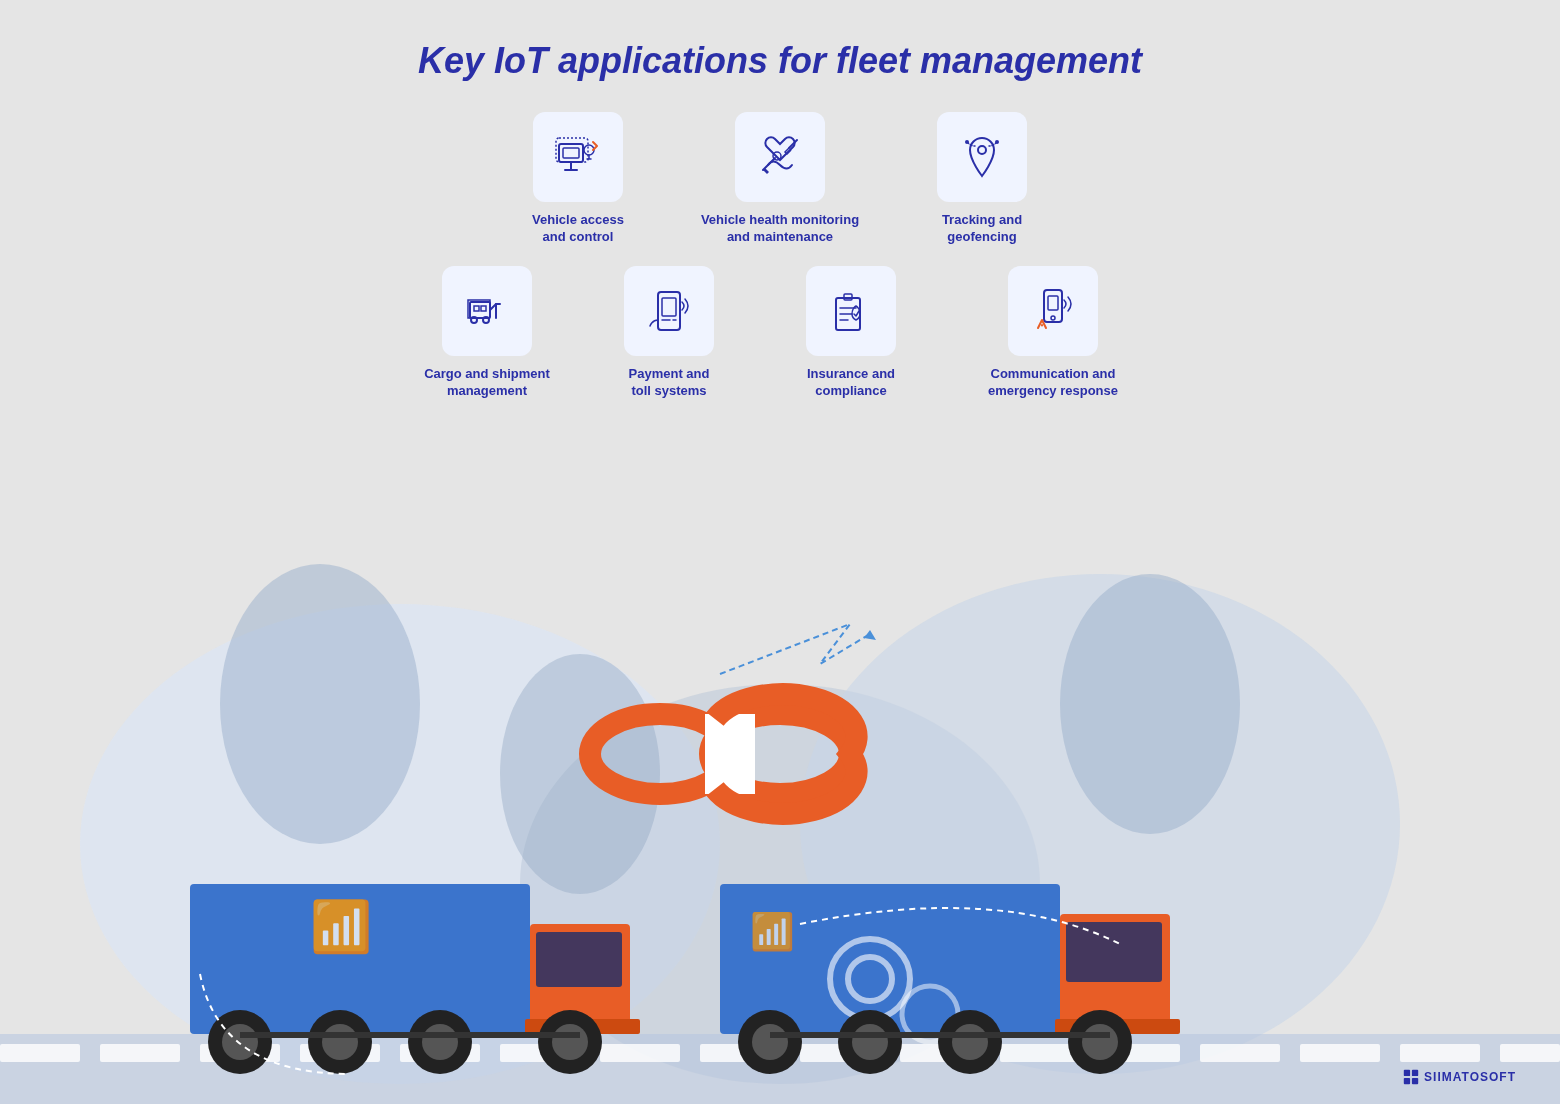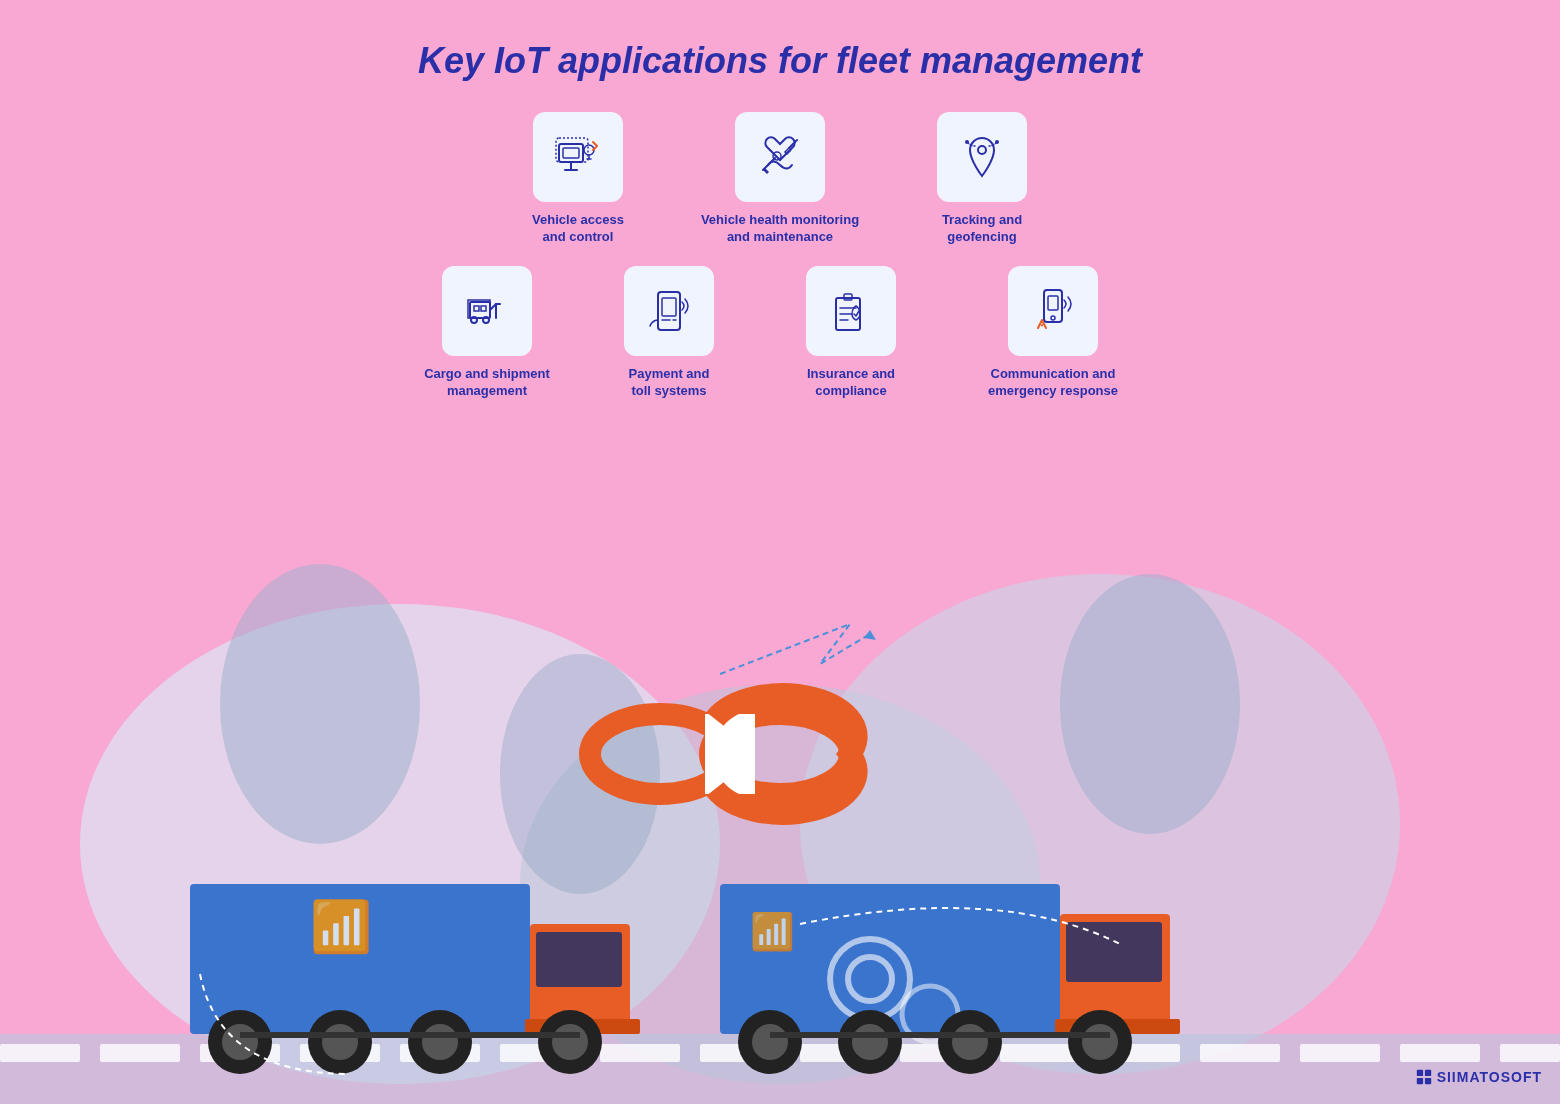--- a/index.html
+++ b/index.html
@@ -9,21 +9,21 @@
       background: #ffffff;
       font-family: 'Arial', sans-serif;
       overflow: hidden;
       position: relative;
     }
 
     .main-container {
       width: 1560px;
       height: 1104px;
       position: relative;
-      background: #f9a8d4;
+      background: #e5e5e5;
       display: flex;
       flex-direction: column;
       align-items: center;
     }
 
     .title {
       font-size: 36px;
       font-weight: 900;
       color: #2a2fa8;
       text-align: center;
@@ -82,22 +82,22 @@
       position: absolute;
       bottom: 0;
       left: 0;
       width: 1560px;
       height: 680px;
     }
 
     .brand-watermark {
       position: absolute;
       bottom: 18px;
-      right: 18px;
-      font-size: 14px;
+      right: 44px;
+      font-size: 12px;
       color: #2a2fa8;
       font-weight: 700;
       letter-spacing: 1px;
       display: flex;
       align-items: center;
       gap: 4px;
     }
 
     .brand-watermark svg {
       width: 18px;

